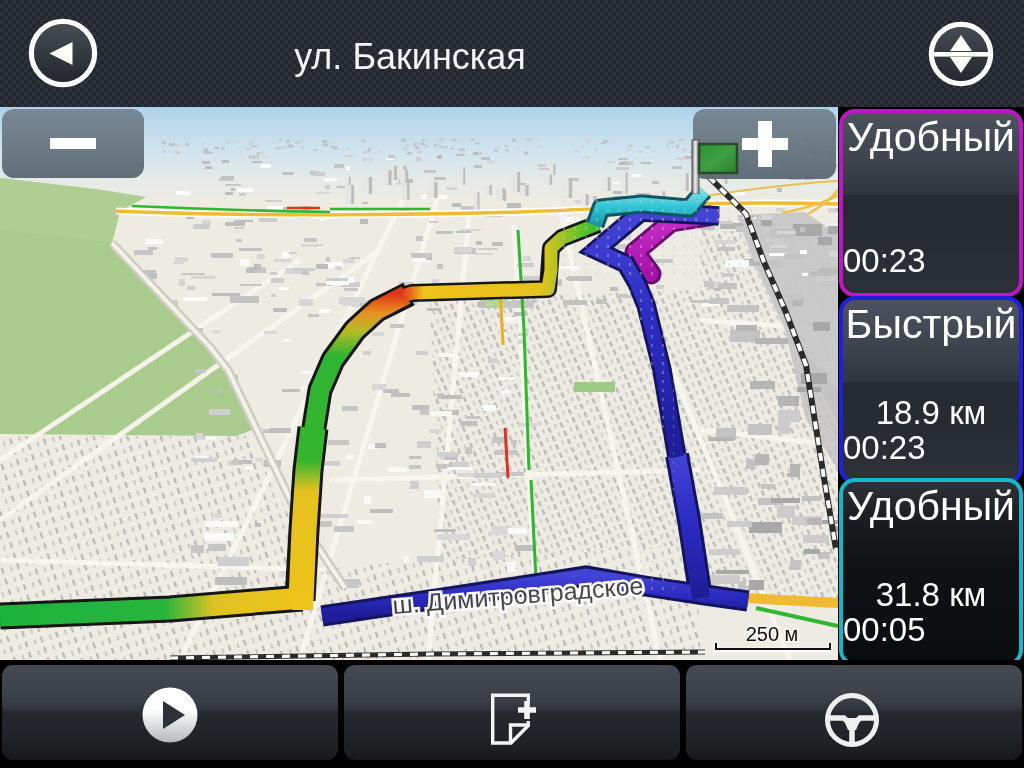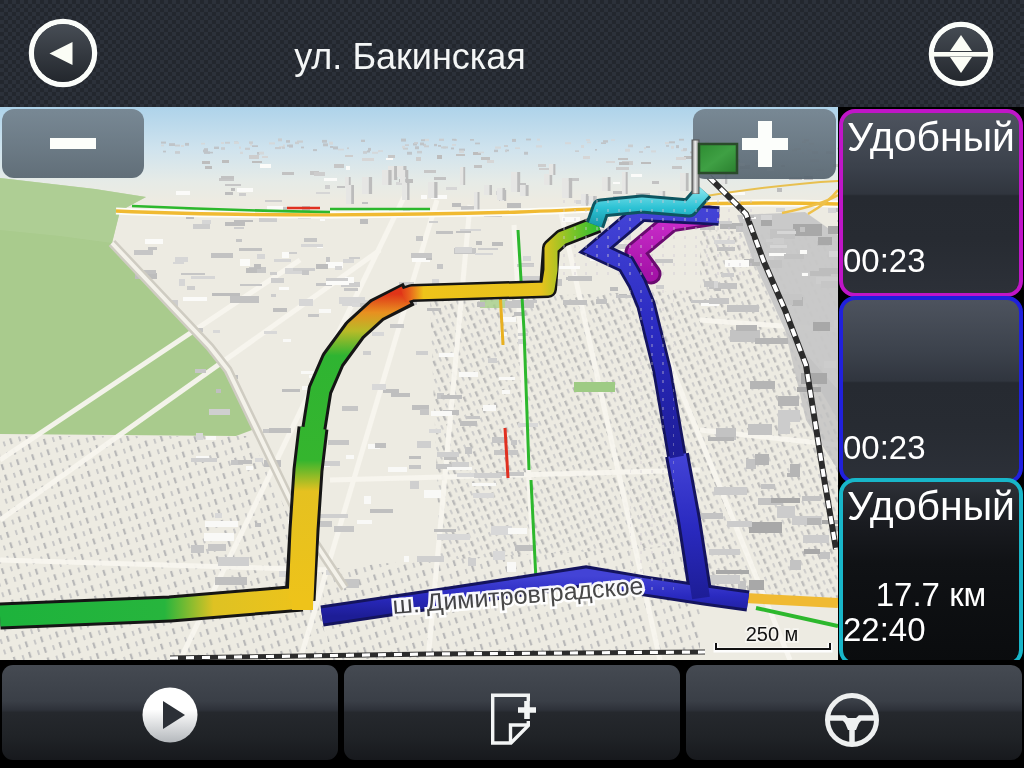--- a/index.html
+++ b/index.html
@@ -941,26 +941,28 @@
  <circle cx="33" cy="33" r="27" fill="url(#bgrad2)"></circle>
  <path d="M33,14 L44,30 L22,30 Z" fill="#fbfdf6"></path>
  <path d="M33,52 L44,36 L22,36 Z" fill="#fbfdf6"></path>
  <rect x="2" y="31" width="62" height="4.6" fill="#fbfdf6"></rect>
 </svg>
 <div class="card c12" id="card1">
       <div class="ctitle">Удобный</div>
       <div class="ctime">00:23</div>
     </div>
 <div class="card c12" id="card2">
+      <div class="ctitle">Быстрый</div>
+      <div class="ckm">18.9 км</div>
       <div class="ctime">00:23</div>
     </div>
 <div class="card" id="card3">
       <div class="ctitle">Удобный</div>
-      <div class="ckm">17.7 км</div>
-      <div class="ctime">22:40</div>
+      <div class="ckm">31.8 км</div>
+      <div class="ctime">00:05</div>
     </div>
 <div id="botbar">
 <div class="bbtn" id="bb1">
         <svg class="icon" style="left:139px;top:21px" width="58" height="58">
  <defs>
             <linearGradient id="pg" x1="0" y1="0" x2="0" y2="1">
               <stop offset="0.4" stop-color="#ffffff"></stop>
               <stop offset="1" stop-color="#b4b8bc"></stop>
             </linearGradient>
           </defs>

